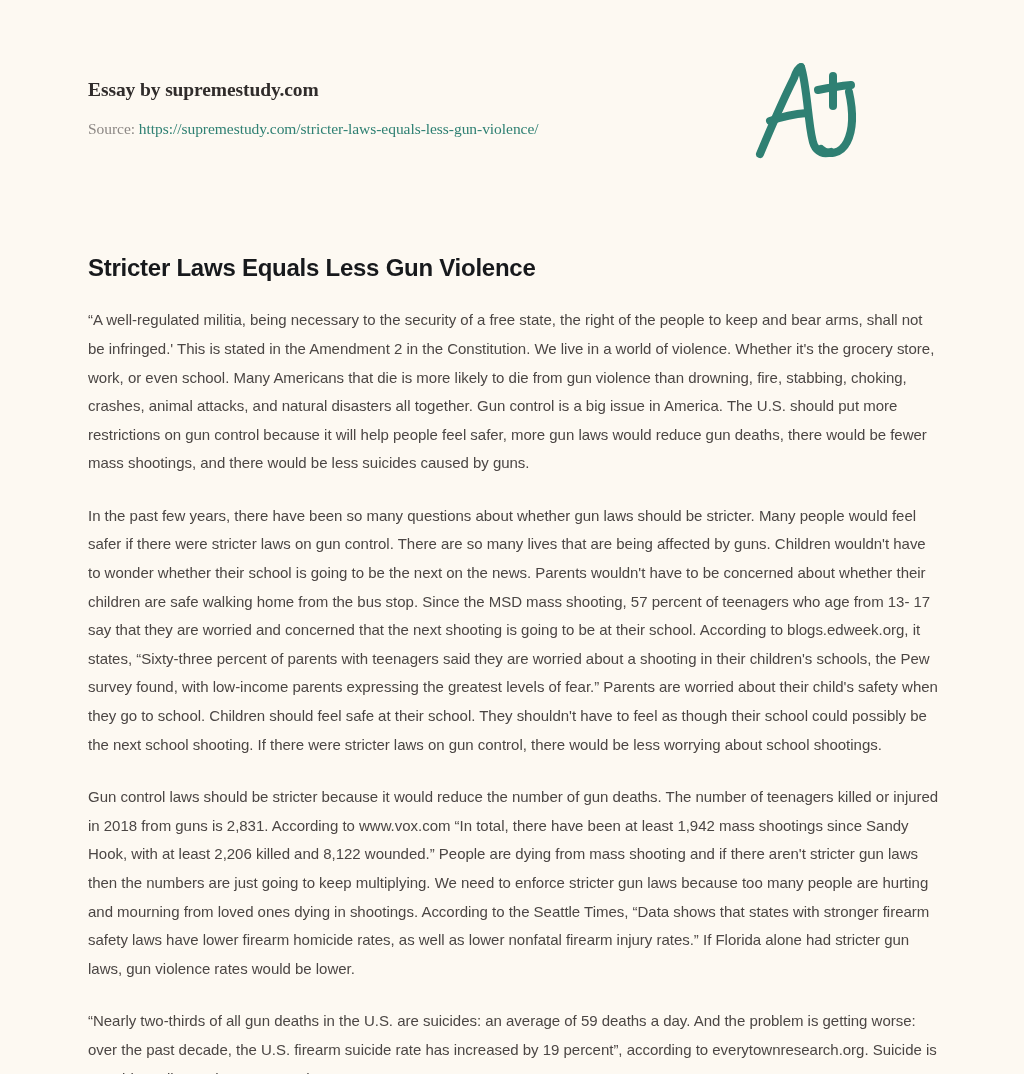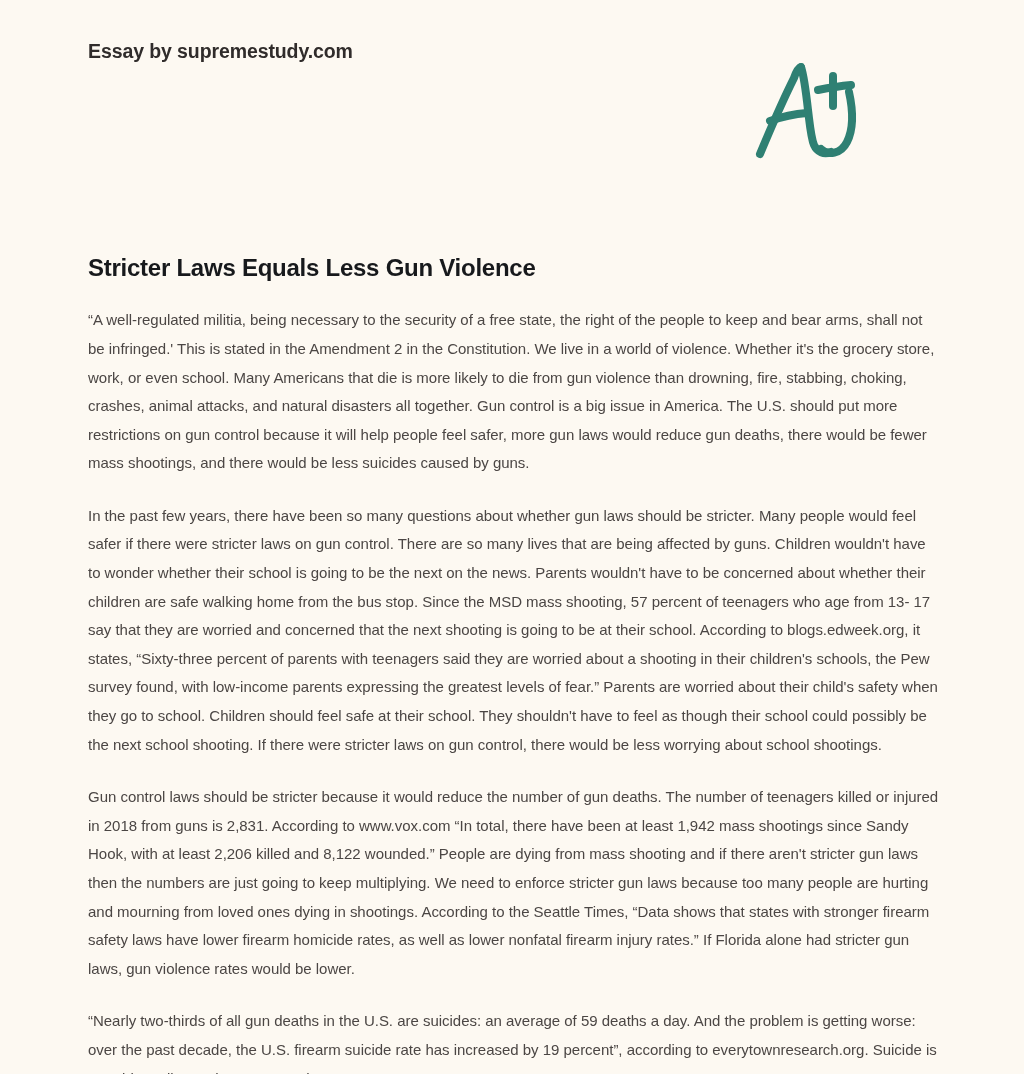--- a/index.html
+++ b/index.html
@@ -20,23 +20,24 @@
     position: relative;
     width: 1024px;
     height: 1074px;
     box-sizing: border-box;
     padding: 0 88px;
   }
 
   
   .header {
     position: relative;
-    padding-top: 40px;
+    padding-top: 78px;
     height: 128px;
     box-sizing: border-box;
+    font-family: Liberation Serif, serif;
   }
 
   .essay-by {
     font-size: 19.5px;
     font-weight: bold;
     color: #302c2b;
     letter-spacing: -0.1px;
     margin: 0;
     line-height: 1.2;
   }
@@ -100,20 +101,23 @@
 </style>
 </head>
 <body>
 
 <div class="page">
 
   <div class="header">
 
     <div class="essay-by">Essay by supremestudy.com</div>
 
+    <div class="source-line">
+      <span class="source-label">Source:</span><span>&nbsp;</span><a class="source-url" href="#">https://supremestudy.com/stricter-laws-equals-less-gun-violence/</a>
+    </div>
 
     <div class="logo">
       <svg viewBox="0 0 118 104" xmlns="http://www.w3.org/2000/svg">
         <g fill="none" stroke="#2f8073" stroke-linecap="round" stroke-linejoin="round">
 
           <path d="M12 96 C 22 72, 34 44, 46 20 C 48 14, 50 10, 53 9" stroke-width="8"></path>
 
           <path d="M53 9 C 56 18, 58 34, 60 52 C 62 68, 63 80, 66 87
                    C 69 94, 76 97, 83 94" stroke-width="8"></path>
 

